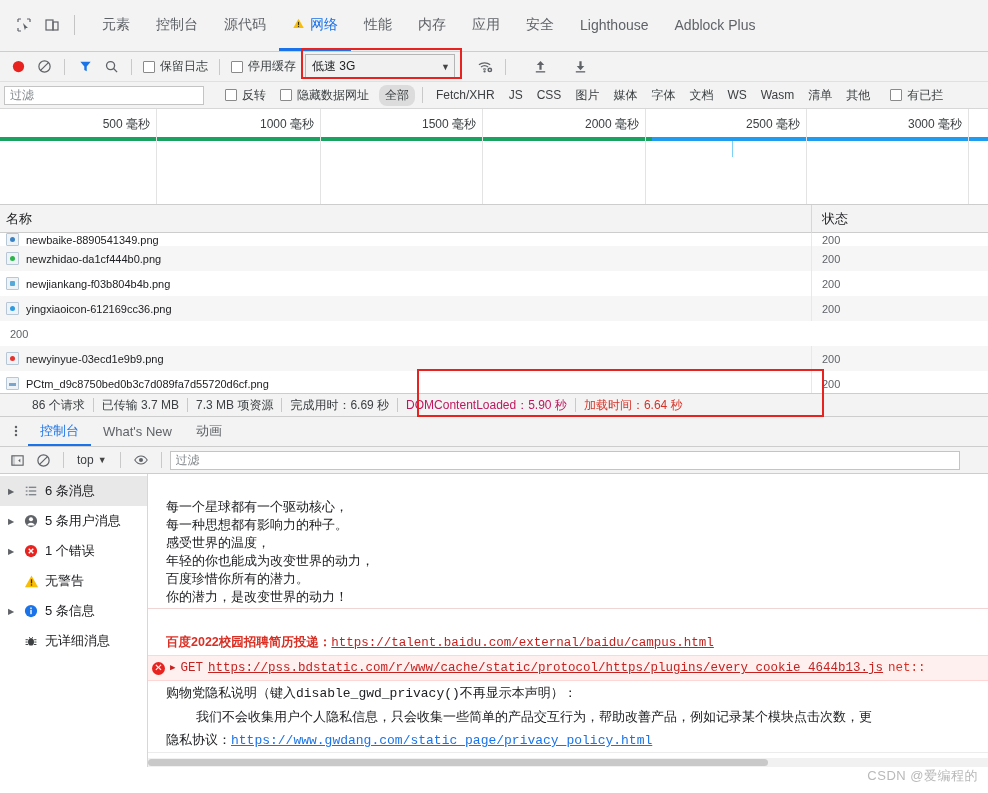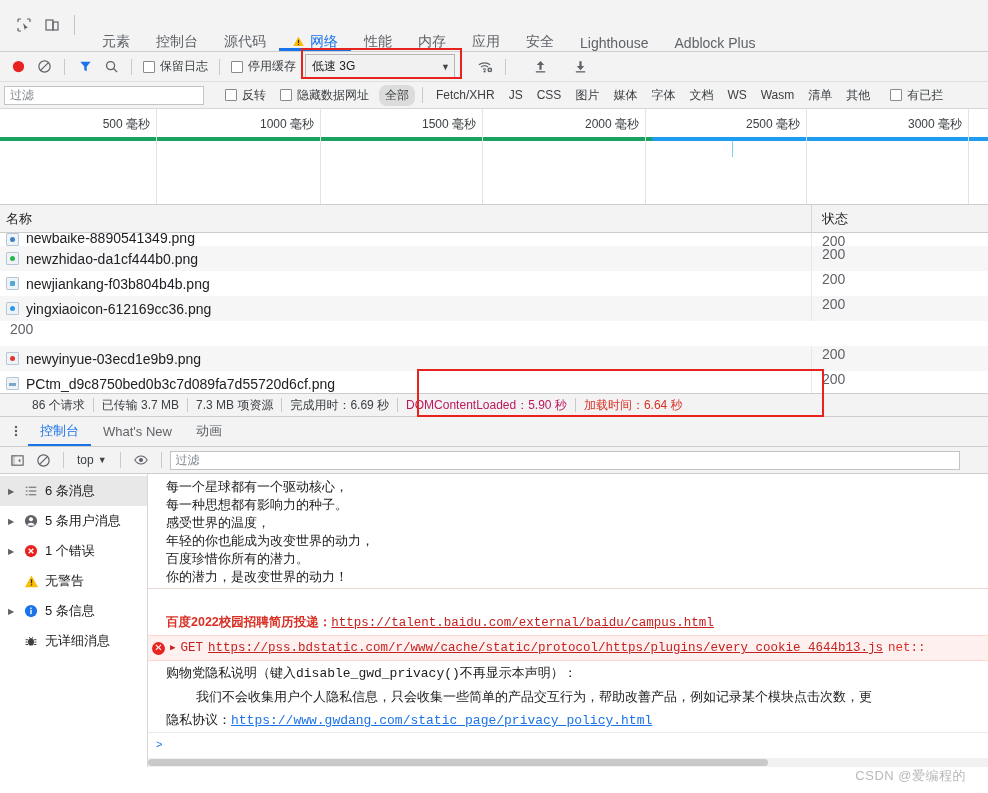--- a/index.html
+++ b/index.html
@@ -26,21 +26,21 @@
   .tb-icons { display:flex; align-items:center; height:52px; padding: 0 6px 0 4px; }
   .tb-iconbtn {
     width: 28px; height: 28px;
     display:flex; align-items:center; justify-content:center;
     cursor: pointer;
   }
   .tb-sep { width:1px; height:20px; background:#c4c4c4; margin:0 8px; }
   .tabs { display:flex; align-items:flex-end; height:52px; }
   .tab {
     height: 52px;
-    display: flex; align-items: flex-end; gap:5px;
+    display: flex; align-items: center; gap:5px;
     padding: 0 13px;
     font-size: 14px;
     color: #5f6368;
     cursor: pointer;
     position: relative;
     white-space: nowrap;
   }
   .tab.active { color: #1a73e8; }
   .tab.active::after {
     content:""; position:absolute; left:0; right:0; bottom:0;
@@ -142,21 +142,21 @@
 
   
   .req-head {
     height: 28px; display:flex; align-items:center;
     background:#f3f3f3; border-bottom:1px solid #cdcdcd;
     font-size:13px; color:#202124;
   }
   .col-name { width: 812px; padding-left:6px; border-right:1px solid #d7d7d7; height:28px; display:flex; align-items:center;}
   .col-status { flex:1; padding-left:10px; height:28px; display:flex; align-items:center;}
   .req-list { height: 160px; overflow:hidden; position:relative; background:#fff; }
-  .req-row { height:25px; display:flex; align-items:flex-start; font-size:14px; color:#202124; }
+  .req-row { height:25px; display:flex; align-items:center; font-size:11px; color:#202124; }
   .req-row:nth-child(odd) { background:#fff; }
   .req-row:nth-child(even) { background:#f6f6f6; }
   .req-row .rname { width:812px; display:flex; align-items:center; gap:7px; padding-left:6px; border-right:1px solid #e8e8e8; height:25px;}
   .req-row .rstatus { flex:1; padding-left:10px; color:#5f6368; }
   .ficon { width:13px; height:13px; flex:none; border:1px solid #b8c7d6; background:#eef3f8; border-radius:1px; position:relative; }
   .ficon::after {
     content:""; position:absolute; left:3px; top:3px; width:5px; height:5px; border-radius:50%;
   }
   .ficon.c1::after { background:#3b82c4; }
   .ficon.c2::after { background:#2cb44c; }
@@ -221,21 +221,21 @@
   }
   .cs-item {
     height: 30px; display:flex; align-items:center; gap:6px;
     padding-left: 8px; font-size:13px; color:#202124; cursor:pointer;
   }
   .cs-item.sel { background:#e8e8e8; }
   .cs-arrow { width:9px; font-size:8px; color:#5f6368; flex:none; }
   .cs-arrow.empty { visibility:hidden; }
   .cs-ico { width:16px; height:16px; flex:none; display:flex; align-items:center; justify-content:center; }
 
-  .console-main { flex:1; position:relative; overflow:hidden; }
+  .console-main { flex:1; position:relative; overflow:hidden;margin-top:20px; }
   .msg-block { padding: 4px 0 2px 18px; font-size:13px; line-height:18px; color:#202124; }
   .msg-block div { white-space:nowrap; }
   .msg-row {
     border-top:1px solid #f0d5d5;
     padding: 3px 0 3px 18px;
     font-family:"Liberation Mono", monospace;
     font-size:12.5px;
     line-height:18px;
     white-space:nowrap;
   }
@@ -247,21 +247,21 @@
   .lnk { color:#1a73e8; text-decoration:underline; }
   .lnk-red { color:#c5221f; text-decoration:underline; }
   .txt-red { color:#d93025; }
   .mono { font-family:"Liberation Mono", monospace; }
   .plain-row { padding: 2px 0 2px 18px; font-size:13px; line-height:19px; white-space:nowrap; }
   .indent { padding-left: 48px; }
   .prompt-row { display:flex; align-items:center; gap:6px; padding-left:8px; height:22px; border-top:1px solid #ececec; }
   .prompt-arrow { color:#1a73e8; font-size:11px; }
 
   .watermark {
-    position:absolute; right:22px; bottom:8px;
+    position:absolute; right:10px; bottom:8px;
     font-size:13px; color:#b9b9b9; letter-spacing:0.5px;
     pointer-events:none;
   }
   .hscroll {
     position:absolute; left:148px; right:0; bottom:0; height:9px; background:#f1f1f1;
   }
   .hscroll .thumb { position:absolute; left:0; top:1px; height:7px; width:620px; background:#c9c9c9; border-radius:4px; }
 </style>
 </head>
 <body>

